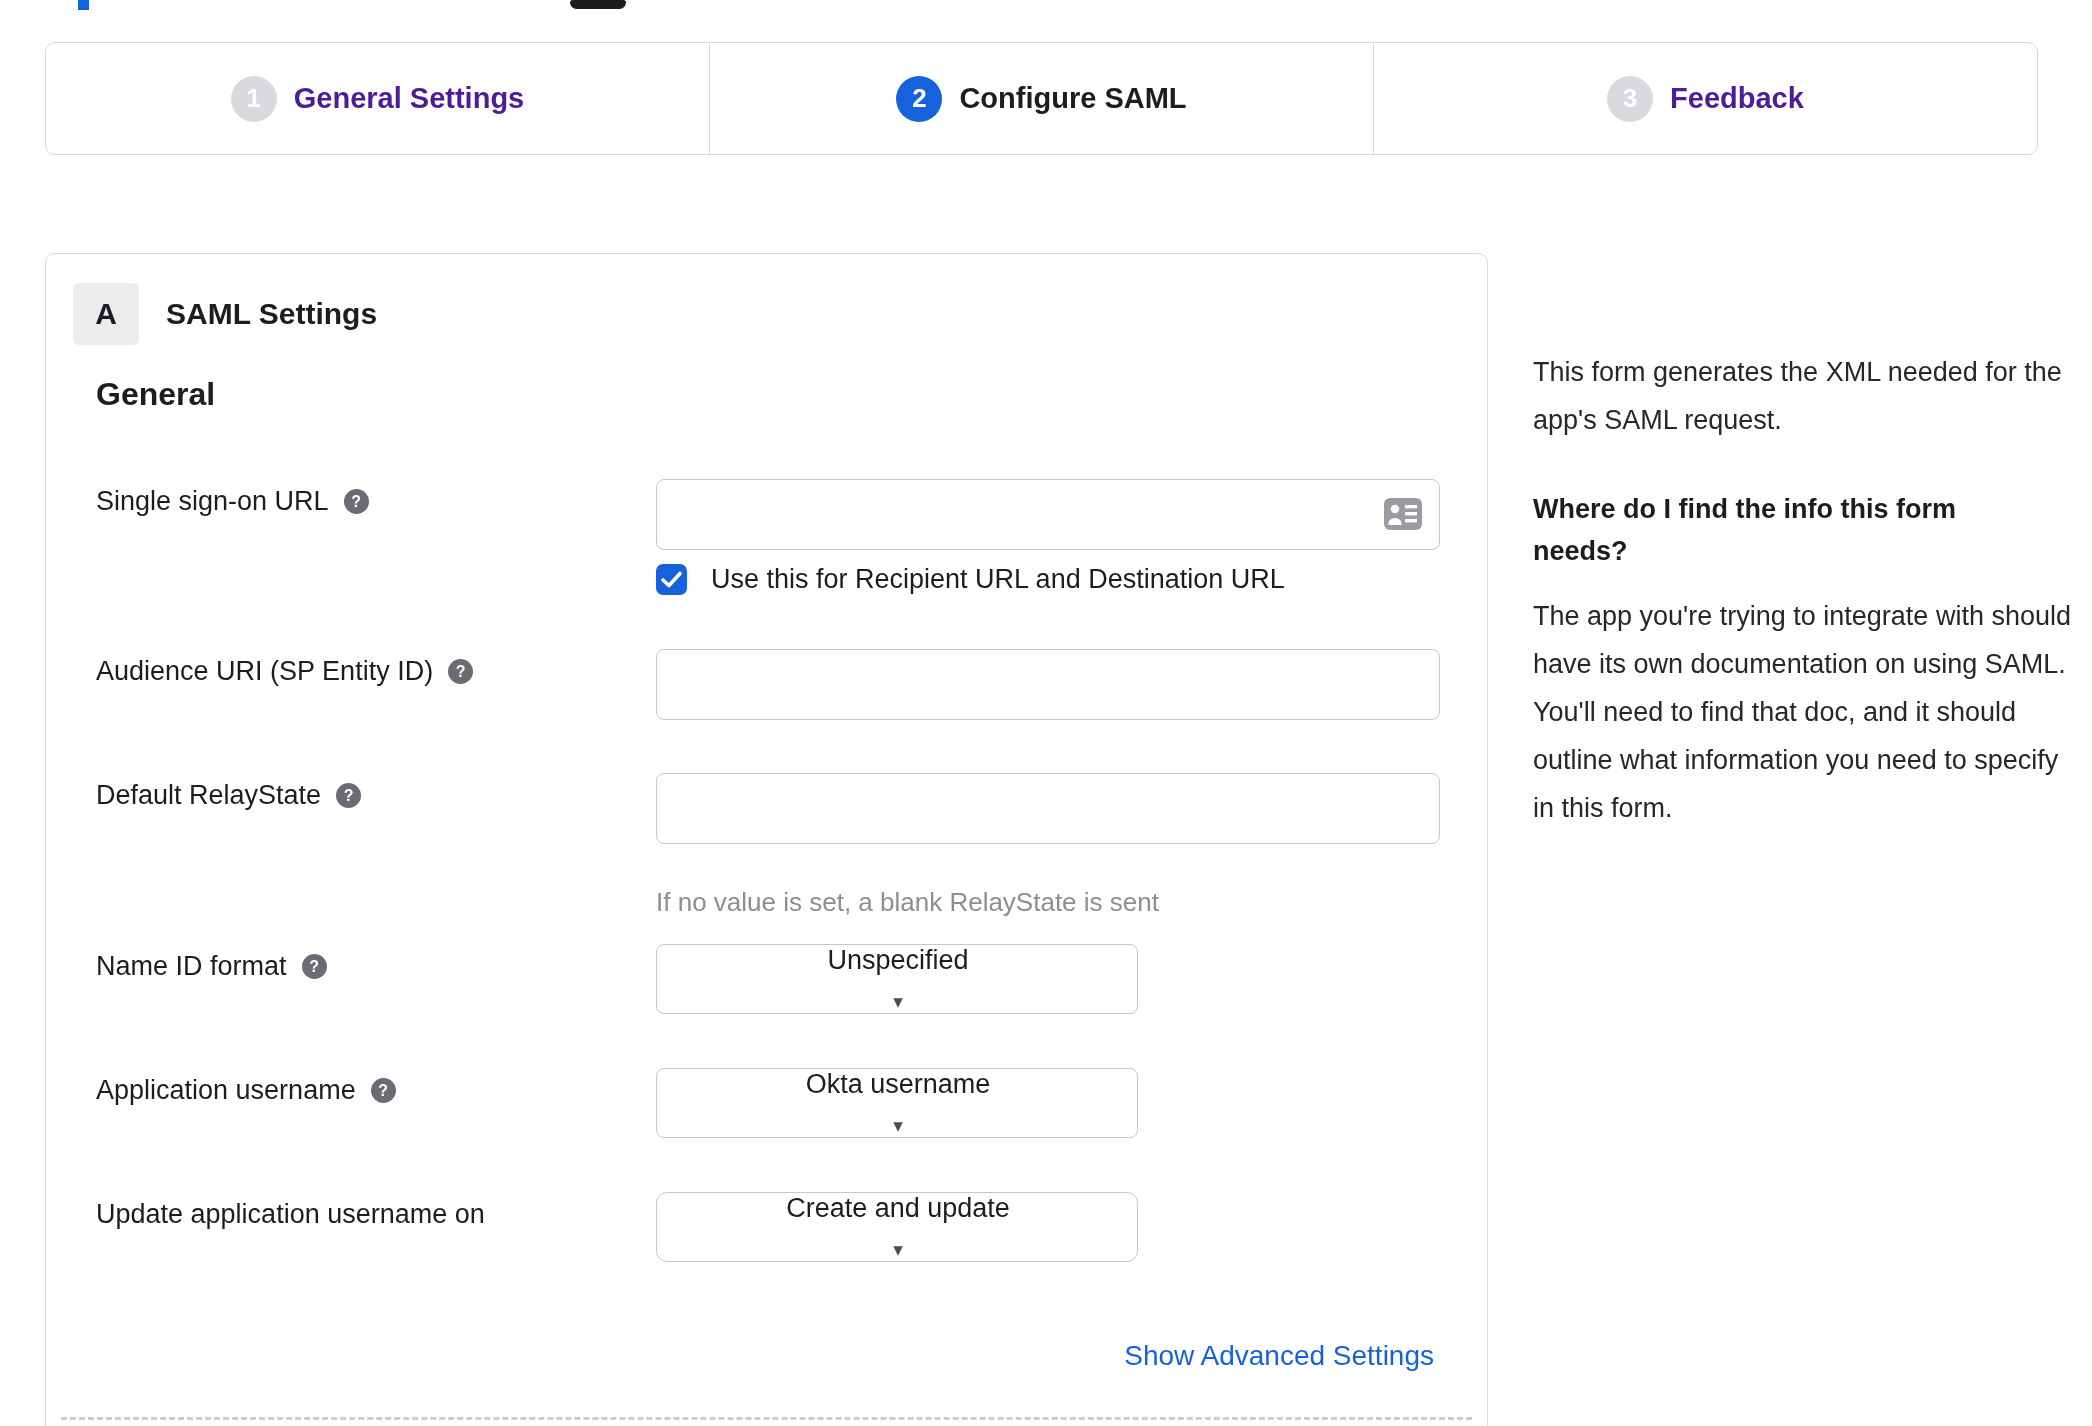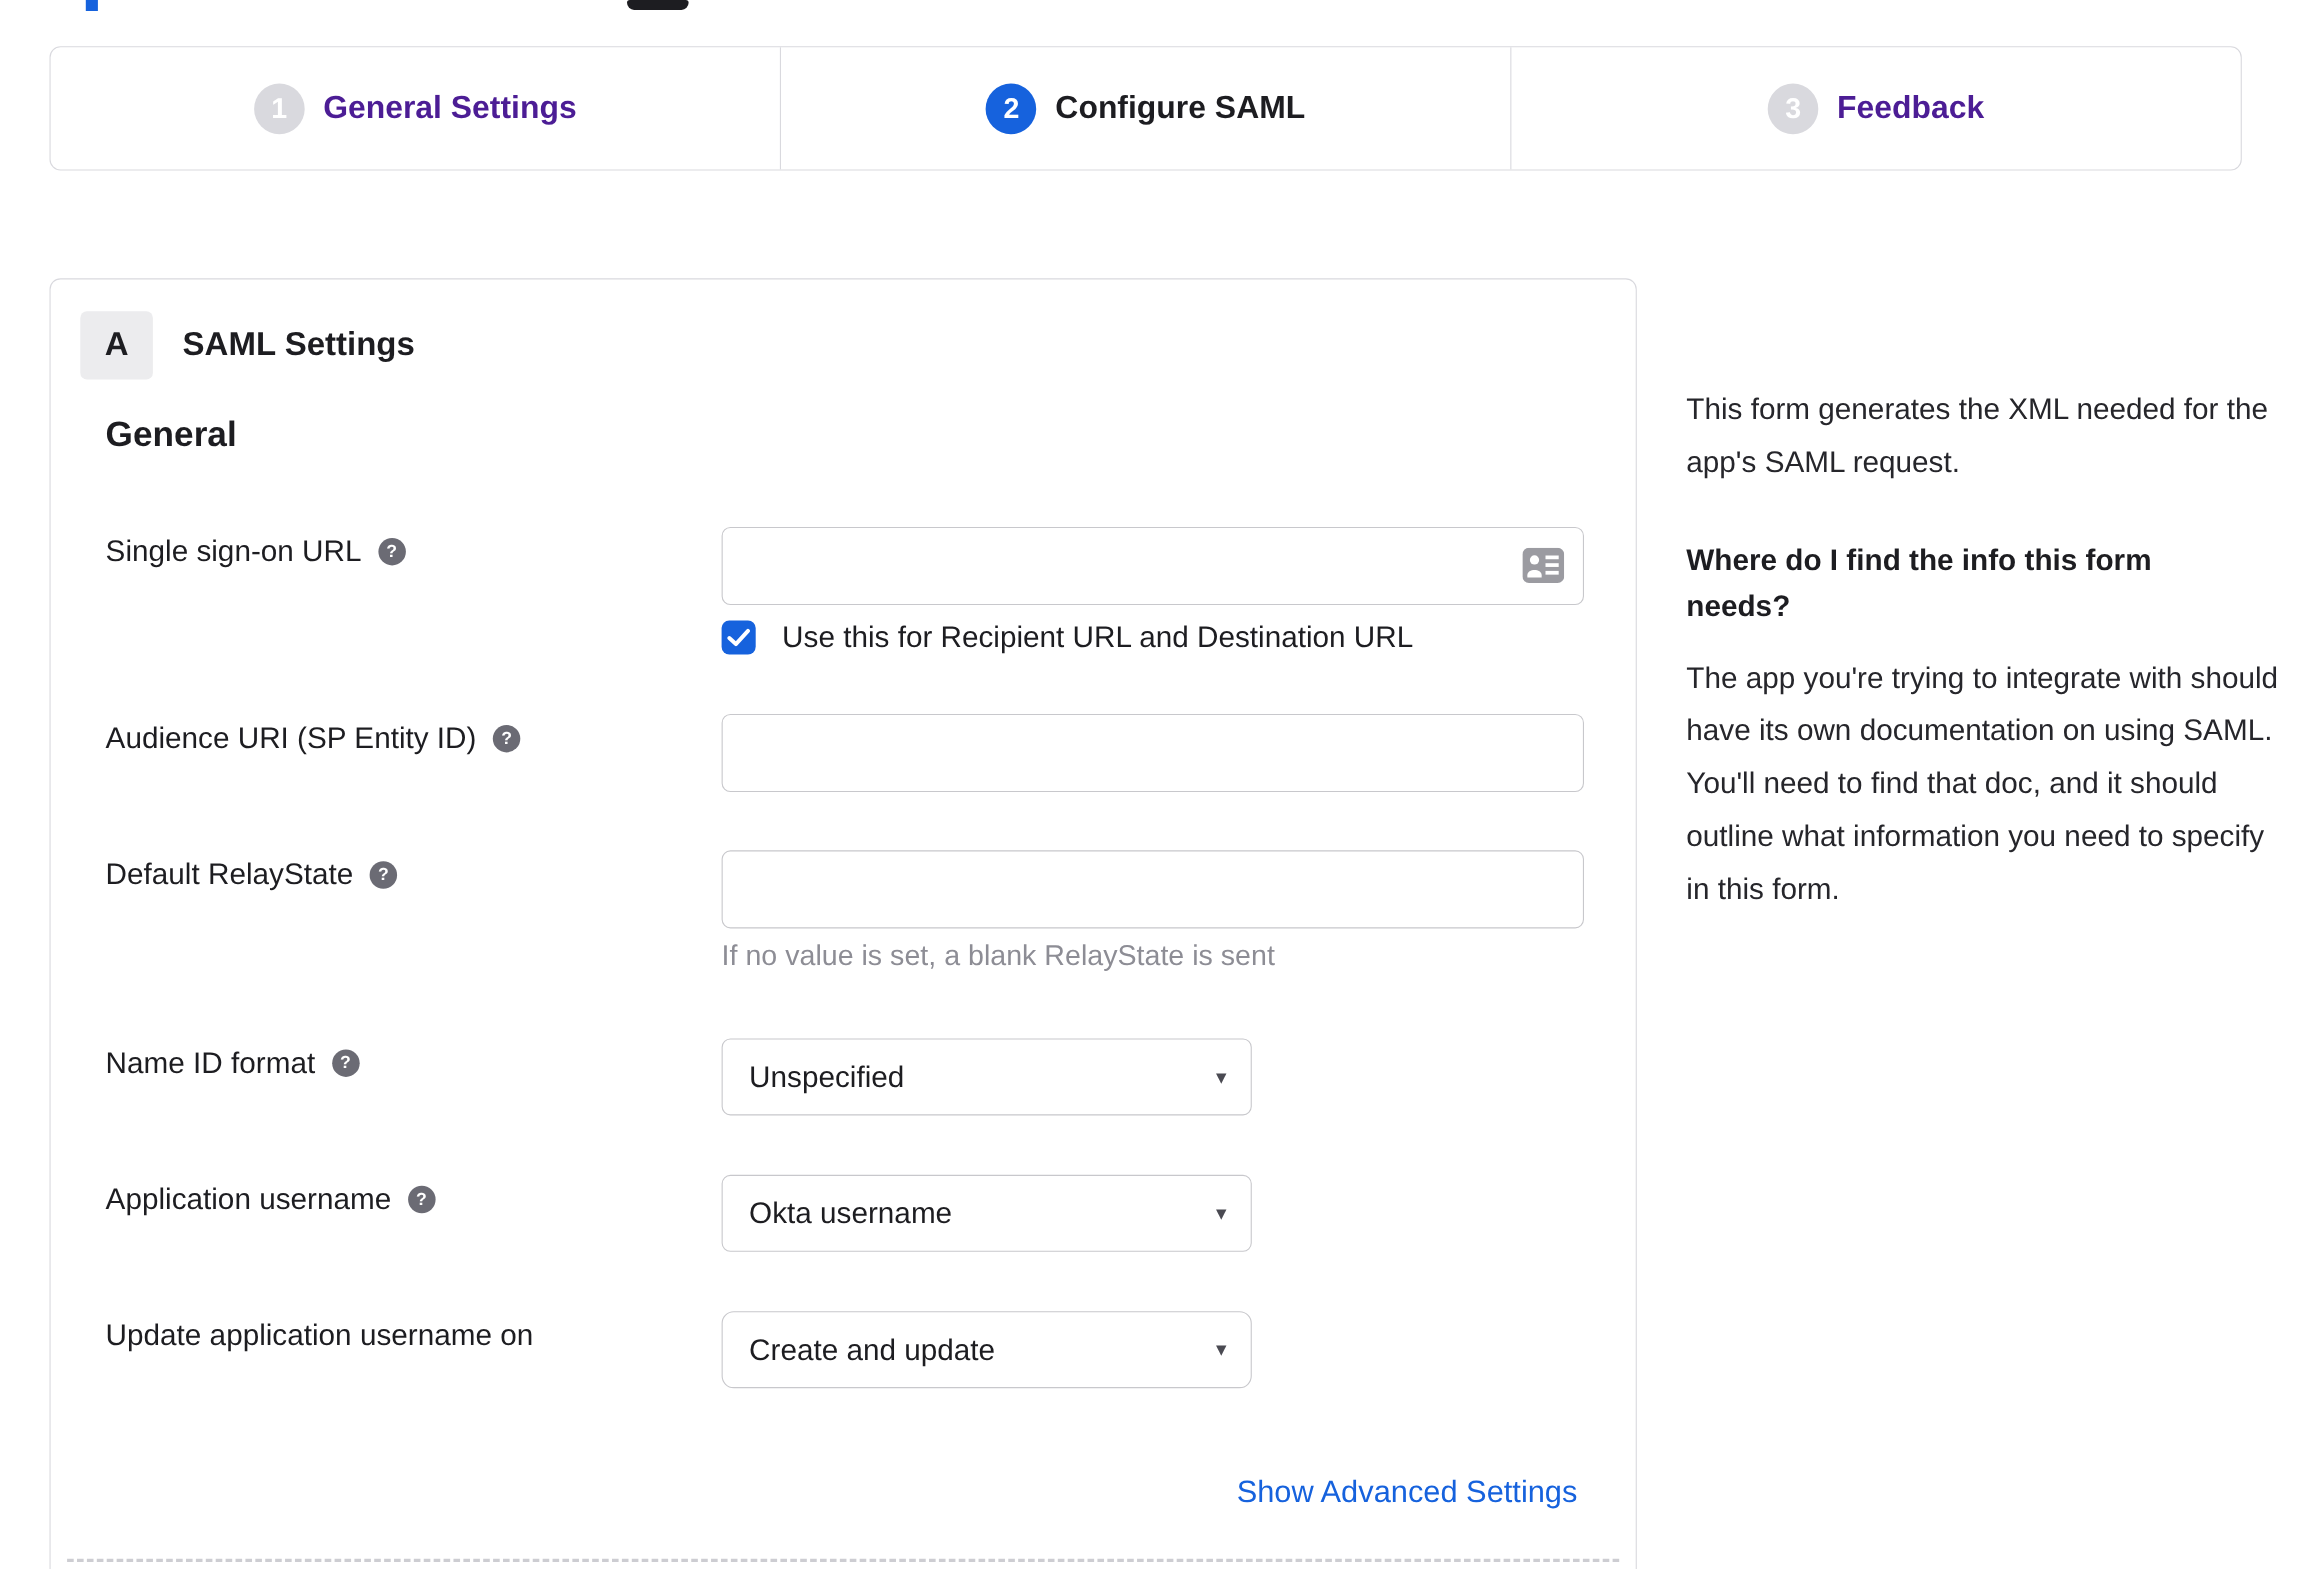--- a/index.html
+++ b/index.html
@@ -117,20 +117,21 @@
   .hint { left: 610px; font-size: 26px; color: #8d8d95; }
   .select {
     left: 610px; width: 482px; height: 70px;
     border: 1px solid #c8c8cc; border-radius: 8px;
     background: #fff;
     display: flex; align-items: center; justify-content: space-between;
     padding: 0 22px 0 24px;
     box-sizing: border-box;
     font-size: 27px;
     cursor: pointer;
+    flex-direction: column;
   }
   .caret { font-size: 19px; color: #4a4a52; }
   .advanced-link {
     right: 53px; top: 1086px;
     font-size: 28px; color: #1662dd;
     cursor: pointer;
     text-decoration: none;
   }
   .dashed-divider {
     left: 15px; right: 15px; top: 1163px;
@@ -212,21 +213,21 @@
     <input type="text" style="padding-right: 22px;" value="">
   </div>
 
   <div class="abs lbl" style="top:526px;">
     <span>Default RelayState</span>
     <span class="help">?</span>
   </div>
   <div class="abs input-wrap" style="top:519px;">
     <input type="text" style="padding-right: 22px;" value="">
   </div>
-  <div class="abs hint" style="top:599px;">If no value is set, a blank RelayState is sent</div>
+  <div class="abs hint" style="top:633px;">If no value is set, a blank RelayState is sent</div>
 
   <div class="abs lbl" style="top:697px;">
     <span>Name ID format</span>
     <span class="help">?</span>
   </div>
   <div class="abs select" style="top:690px;" role="listbox">
     <span>Unspecified</span>
     <span class="caret">▾</span>
   </div>
 

